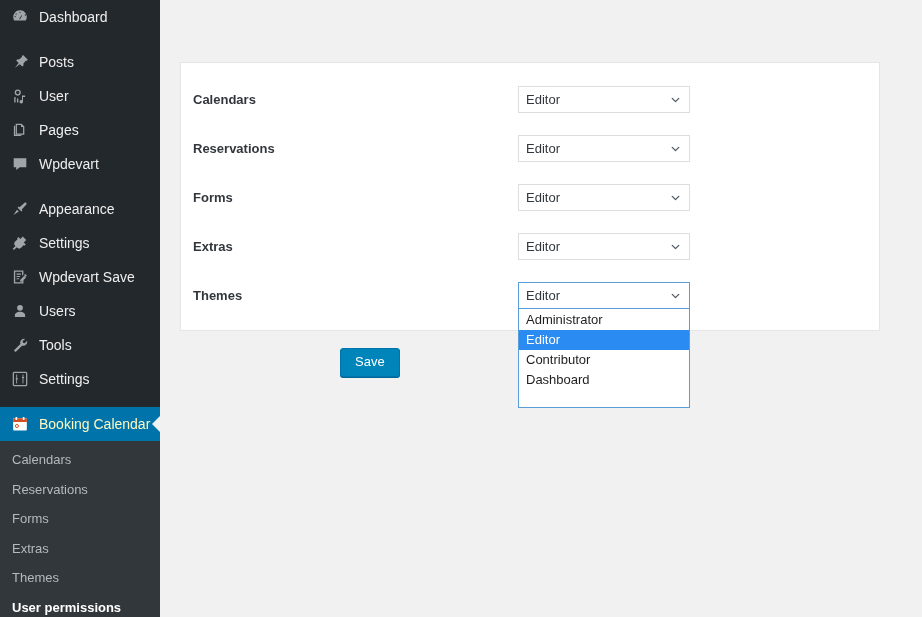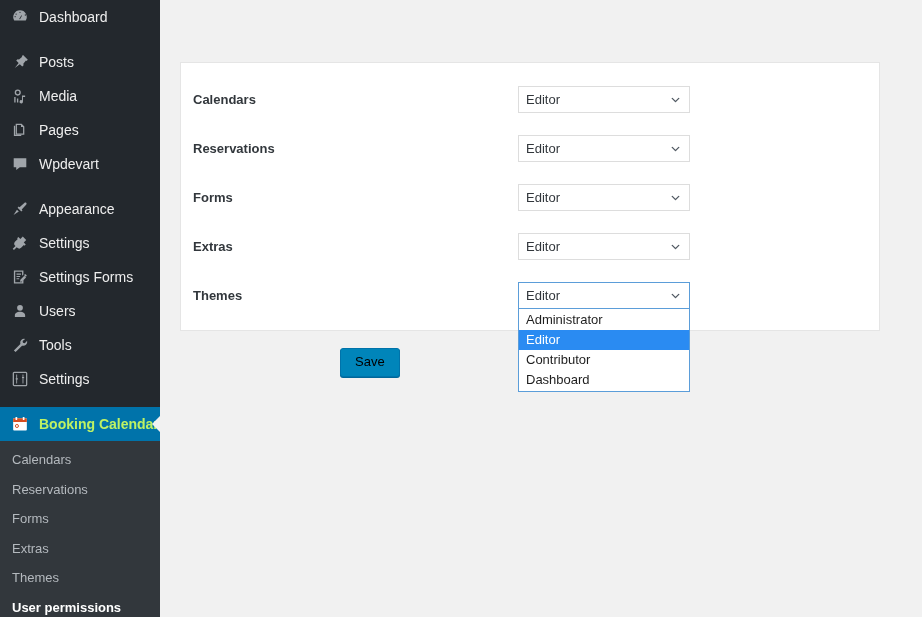--- a/index.html
+++ b/index.html
@@ -63,21 +63,21 @@
   .menu-item .mi-label {
     font-size: 14px;
     color: #eeeeee;
   }
 
   .menu-sep { height: 11px; }
 
   .menu-item.current {
     background: #0073aa;
   }
-  .menu-item.current .mi-label { color: #bef264; font-weight: bold; }
+  .menu-item.current .mi-label { color: #fef9c3; font-weight: normal; }
   .menu-item.current .mi-icon { color: #fff; }
 
   
   .menu-arrow {
     position: absolute;
     right: 0;
     top: 50%;
     transform: translateY(-50%);
     width: 0;
     height: 0;
@@ -186,21 +186,21 @@
   
   .dropdown-list {
     position: absolute;
     left: 0;
     top: 27px;
     width: 172px;
     background: #ffffff;
     border: 1px solid #5b9dd9;
     border-top: none;
     z-index: 50;
-    padding: 1px 0 1px 0;
+    padding: 1px 0 17px 0;
   }
 
   .dd-option {
     font-size: 13px;
     color: #1e1e1e;
     padding: 2px 0 2px 7px;
     line-height: 16px;
     cursor: pointer;
     white-space: nowrap;
   }
@@ -210,21 +210,21 @@
   }
 
   
   #save-button {
     position: absolute;
     left: 180px;
     top: 348px;
     background: #0085ba;
     border: 1px solid #0073aa;
     border-radius: 3px;
-    color: #000000;
+    color: #ffffff;
     font-size: 13px;
     font-weight: normal;
     padding: 5px 14px 6px 14px;
     cursor: pointer;
     line-height: 1.2;
     font-family: "Liberation Sans", sans-serif;
     box-shadow: 0 1px 0 #006799;
   }
 </style>
 </head>
@@ -250,21 +250,21 @@
             </svg>
           </span>
           <span class="mi-label">Posts</span>
         </div>
         <div class="menu-item">
           <span class="mi-icon">
             <svg width="18" height="18" viewBox="0 0 20 20" fill="currentColor">
               <path d="M7.5 2.8A3.4 3.4 0 1 0 7.5 9.6 3.4 3.4 0 0 0 7.5 2.8zm0 1.5a1.9 1.9 0 1 1 0 3.8 1.9 1.9 0 0 1 0-3.8zM12.2 9.4v5.3a1.9 1.9 0 1 0 1.1 1.7V11h2.4V9.4h-3.5zM3.6 11.2v5.9h1.5v-5.9H3.6zm3 1.6v4.3h1.5v-4.3H6.6z"></path>
             </svg>
           </span>
-          <span class="mi-label">Media</span>
+          <span class="mi-label">User</span>
         </div>
         <div class="menu-item">
           <span class="mi-icon">
             <svg width="18" height="18" viewBox="0 0 20 20" fill="currentColor">
               <path d="M5.2 3h6.6l3 3v9.3h-9.6V3zm1.4 1.4v9.5h6.8V6.7h-2.3V4.4H6.6z"></path>
               <path d="M3.2 5.2v11.4h8.2v-1.4H4.6V5.2H3.2z"></path>
             </svg>
           </span>
           <span class="mi-label">Pages</span>
         </div>
@@ -294,21 +294,21 @@
           <span class="mi-label">Settings</span>
         </div>
         <div class="menu-item">
           <span class="mi-icon">
             <svg width="18" height="18" viewBox="0 0 20 20" fill="currentColor">
               <path d="M3.2 2.8h10.6v4.4l-1.5 1.5V4.3H4.7v11.4h7.6v-1.2l1.5-1.5v4.2H3.2V2.8z"></path>
               <path d="M6.1 6.2h5v1.2h-5V6.2zm0 2.6h4v1.2h-4V8.8zm0 2.6h3v1.2h-3v-1.2z"></path>
               <path d="m17.3 8.1-1.1-1.1c-.2-.2-.6-.2-.8 0l-.9.9 1.9 1.9.9-.9c.2-.2.2-.6 0-.8zm-2.5.6-4.4 4.4-.4 2.3 2.3-.4 4.4-4.4-1.9-1.9z"></path>
             </svg>
           </span>
-          <span class="mi-label">Settings Forms</span>
+          <span class="mi-label">Wpdevart Save</span>
         </div>
         <div class="menu-item">
           <span class="mi-icon">
             <svg width="18" height="18" viewBox="0 0 20 20" fill="currentColor">
               <path d="M10 3.2a3.2 3.2 0 1 1 0 6.4 3.2 3.2 0 0 1 0-6.4zm0 7.5c3.1 0 5.7 1.7 5.7 3.7v2.4H4.3v-2.4c0-2 2.6-3.7 5.7-3.7z"></path>
             </svg>
           </span>
           <span class="mi-label">Users</span>
         </div>
         <div class="menu-item">

